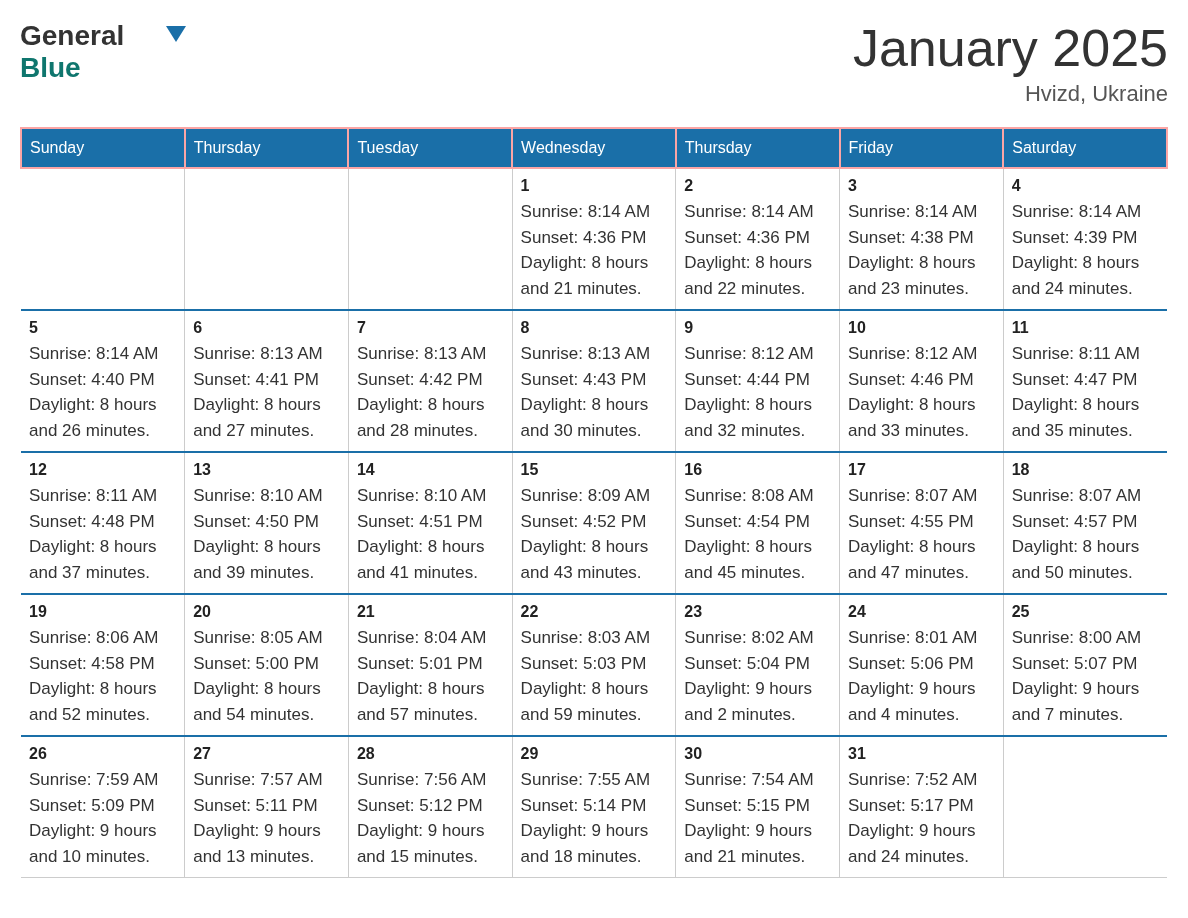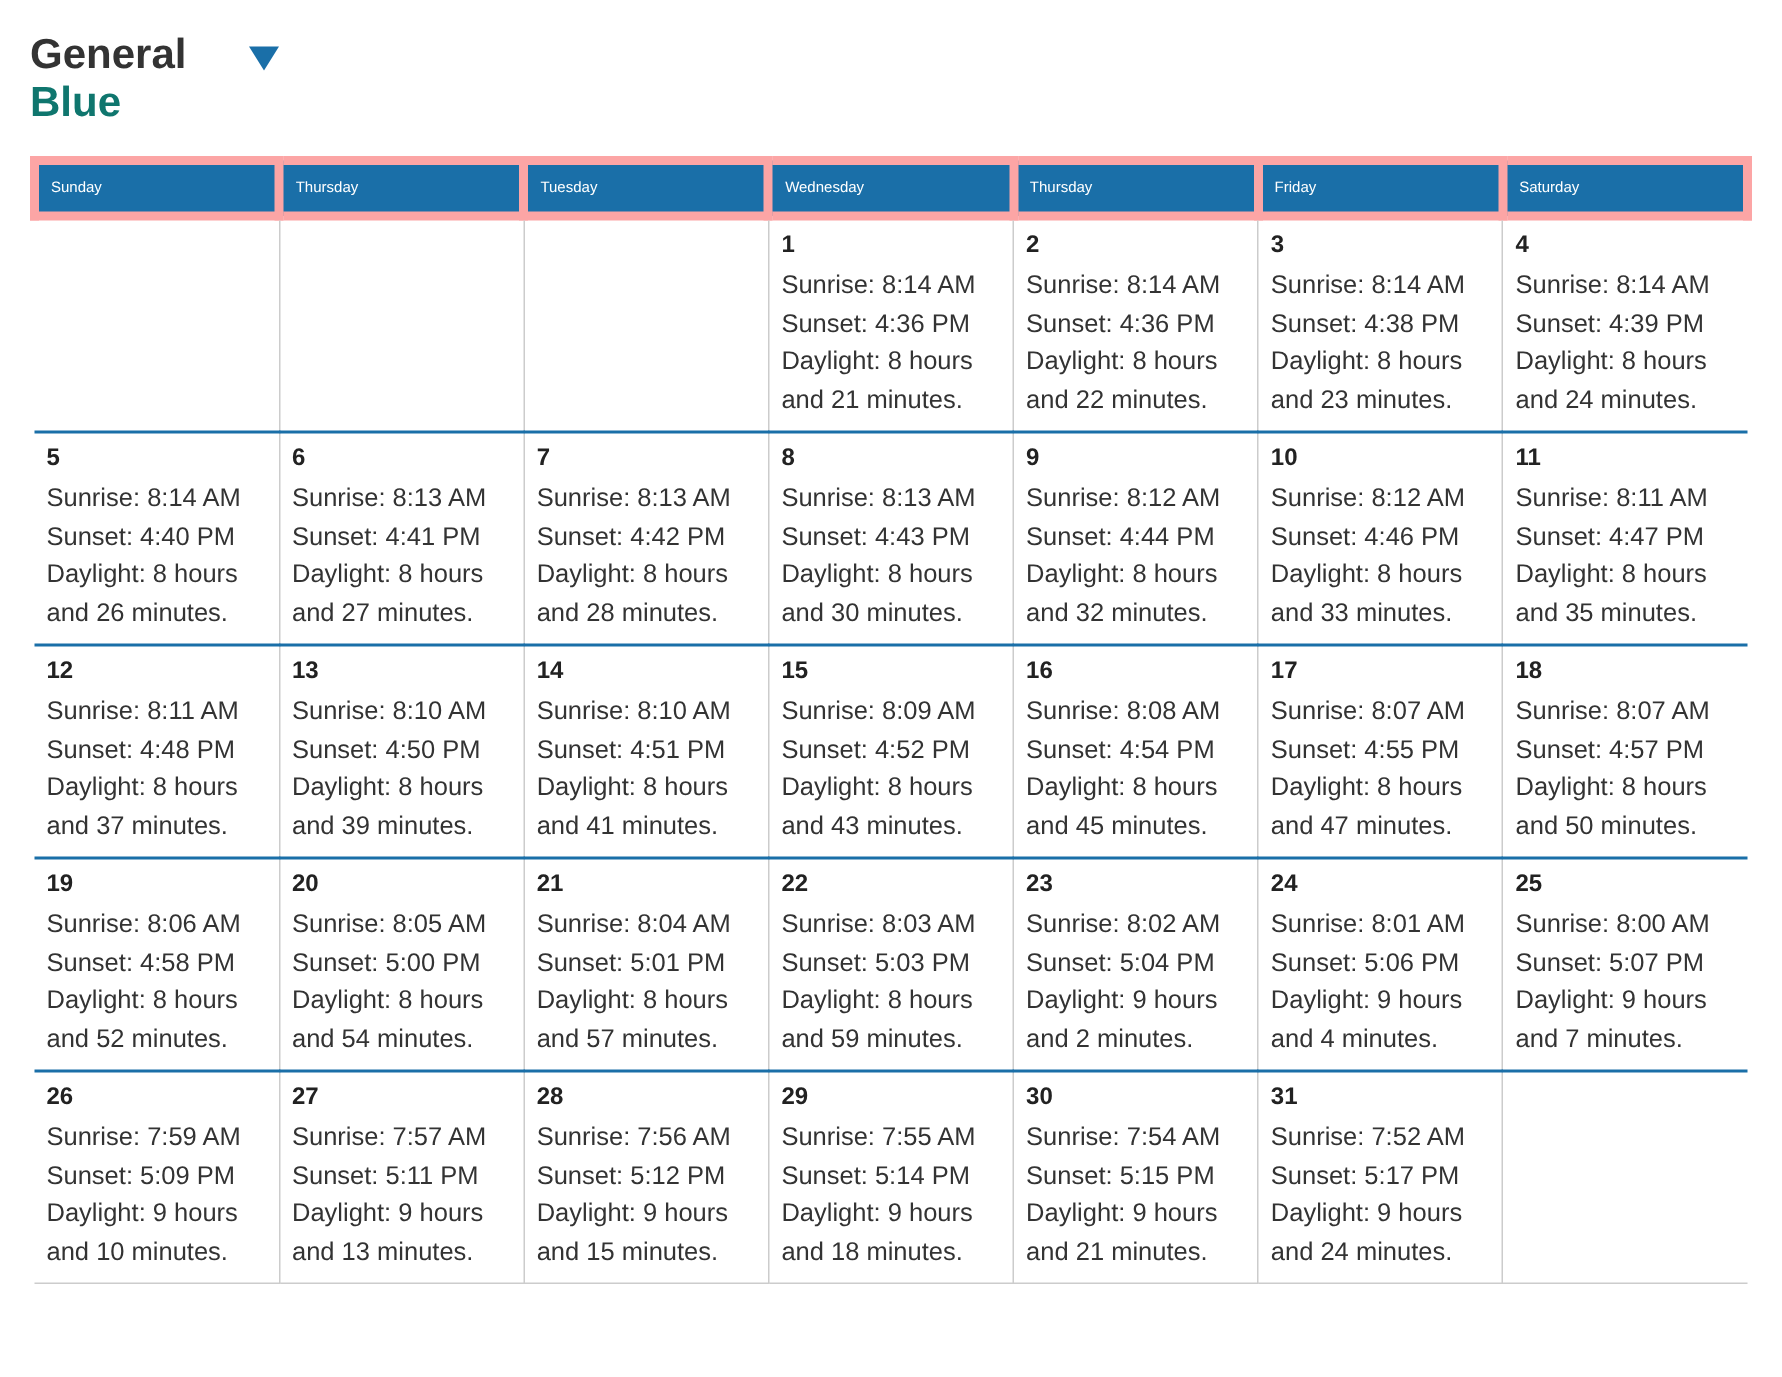--- a/index.html
+++ b/index.html
@@ -45,23 +45,23 @@
       border-collapse: collapse;
       table-layout: fixed;
     }
     .calendar-table thead tr {
       background-color: #1a6fa8;
       color: white;
     }
     .calendar-table thead th {
       padding: 10px 8px;
       text-align: left;
-      font-size: 10px;
+      font-size: 16px;
       font-weight: normal;
-      border: 6px solid #fca5a5;
+      border: 2px solid #fca5a5;
     }
     .calendar-table tbody tr {
       border-top: 2px solid #1a6fa8;
     }
     .calendar-table tbody td {
       vertical-align: top;
       padding: 8px;
       border-left: 1px solid #ccc;
       border-right: 1px solid #ccc;
       border-bottom: 1px solid #ccc;
@@ -90,21 +90,21 @@
     .empty-cell {
       background: #fff;
     }
     .logo-wrapper {
       display: flex;
       flex-direction: column;
       align-items: flex-start;
     }
     .logo-top-row {
       display: flex;
-      align-items: center;
+      align-items: flex-start;
       gap: 40px;
     }
     .logo-triangle {
       display: inline-block;
       width: 0;
       height: 0;
       border-left: 10px solid transparent;
       border-right: 10px solid transparent;
       border-top: 16px solid #1a6fa8;
       margin-left: 2px;
@@ -114,20 +114,24 @@
 </head>
 <body>
 
 <div class="header">
   <div class="logo-wrapper">
     <div class="logo-top-row">
       <span class="logo-text-general">General</span>
       <span class="logo-triangle"></span>
     </div>
     <span class="logo-text-blue">Blue</span>
+  </div>
+  <div class="title-block">
+    <div class="month-title">January 2025</div>
+    <div class="location-title">Hvizd, Ukraine</div>
   </div>
 </div>
 
 <table class="calendar-table">
   <thead>
     <tr>
     <th>Sunday</th>
         <th>Thursday</th>
         <th>Tuesday</th>
         <th>Wednesday</th>

